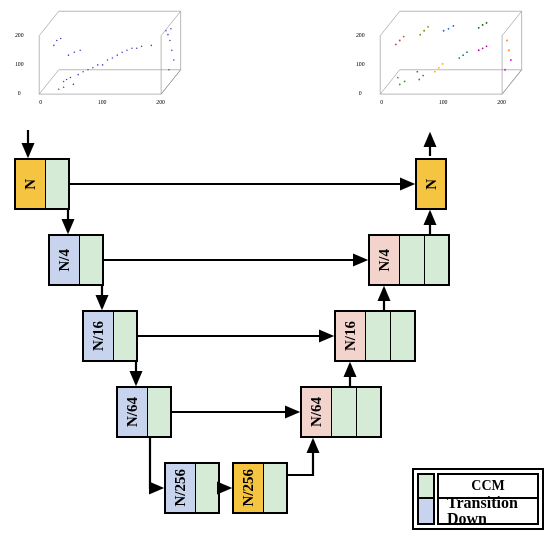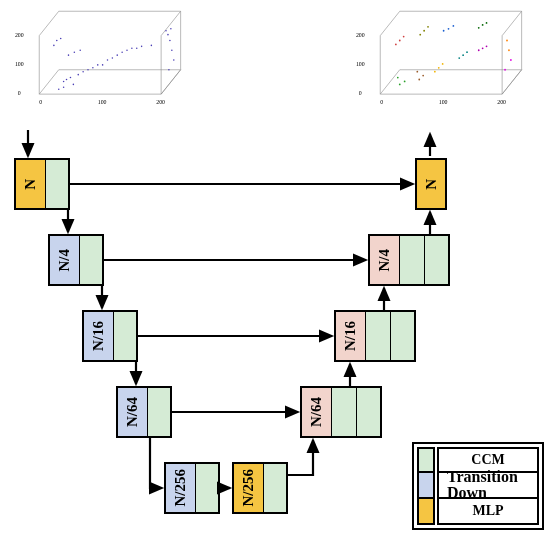--- a/index.html
+++ b/index.html
@@ -262,17 +262,13 @@
 
 <div class="legend">
   <div class="legend-row">
     <div class="legend-sample c-ccm"></div>
     <div class="legend-label">CCM</div>
   </div>
   <div class="legend-row">
     <div class="legend-sample c-td"></div>
     <div class="legend-label" style="font-size:16px; line-height:1;padding-left:8px;">Transition Down</div>
   </div>
-  <div class="legend-row">
-    <div class="legend-sample c-mlp"></div>
-    <div class="legend-label">MLP</div>
-  </div>
 </div>
 
 </body></html>

